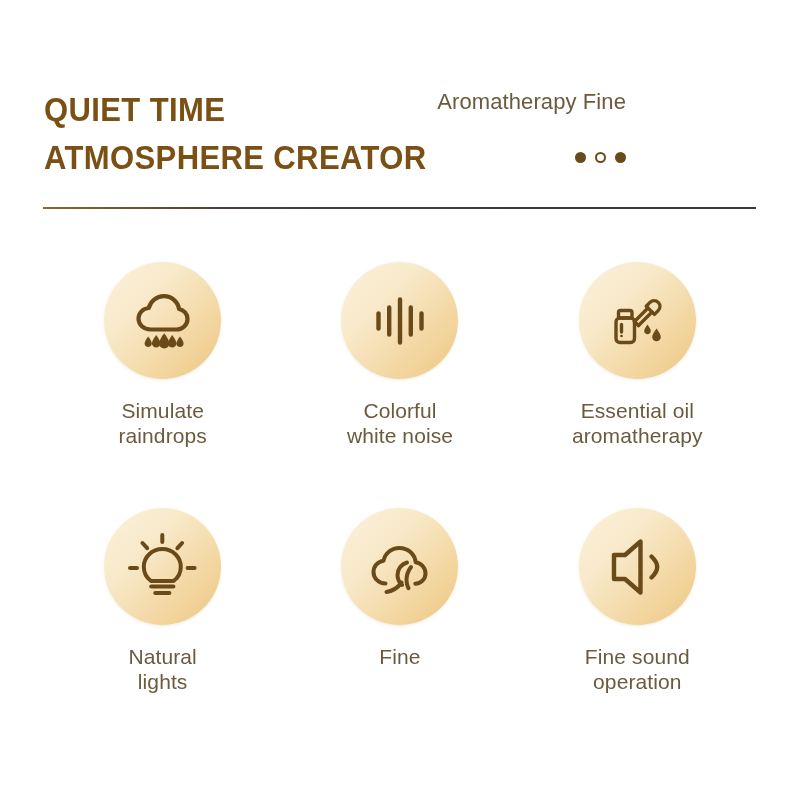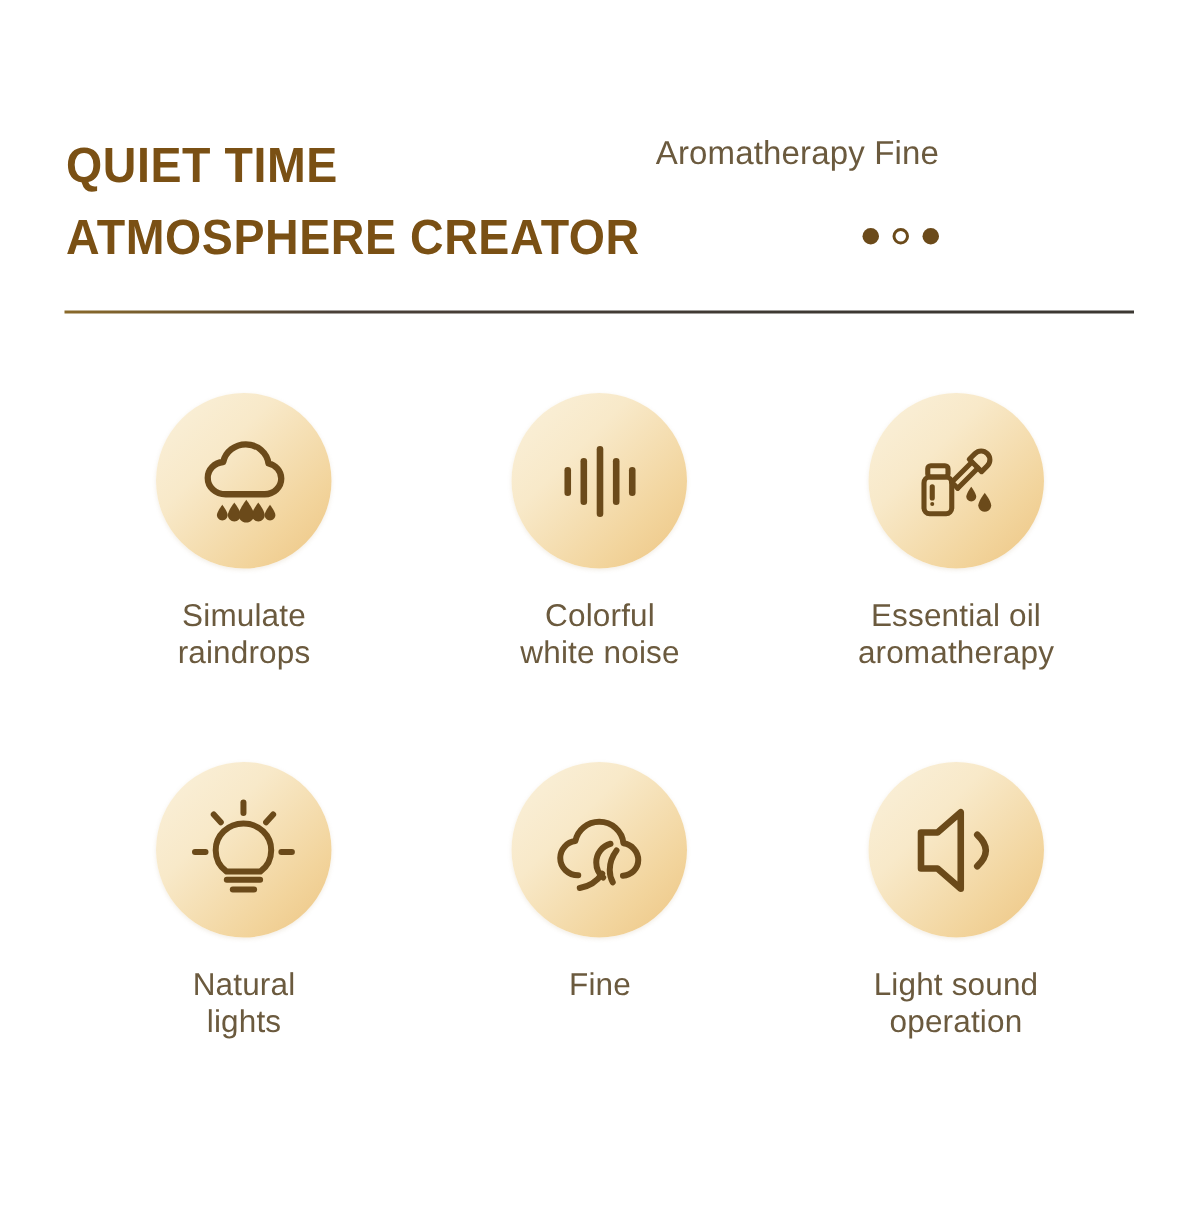--- a/index.html
+++ b/index.html
@@ -283,19 +283,19 @@
         <span>
           <svg width="72" height="72" viewBox="0 0 72 72" fill="none">
             <g stroke="#6B4A1A" stroke-width="4.4" stroke-linecap="round" stroke-linejoin="round" fill="none">
               <path d="M39.5 10.5 L39.5 61.5 L24.0 48.0 L13.0 48.0 L13.0 24.0 L24.0 24.0 Z"></path>
               <path d="M50.5 25.5 C54.2 29.0 56.2 32.8 56.2 36.0 C56.2 39.2 54.2 43.0 50.5 46.5"></path>
             </g>
           </svg>
         </span>
       </div>
       <div class="caption">
-        <span class="cap-line">Light sound</span>
+        <span class="cap-line">Fine sound</span>
         <span class="cap-line">operation</span>
       </div>
     </div>
 
   </div>
 </div>
 
 </body></html>

